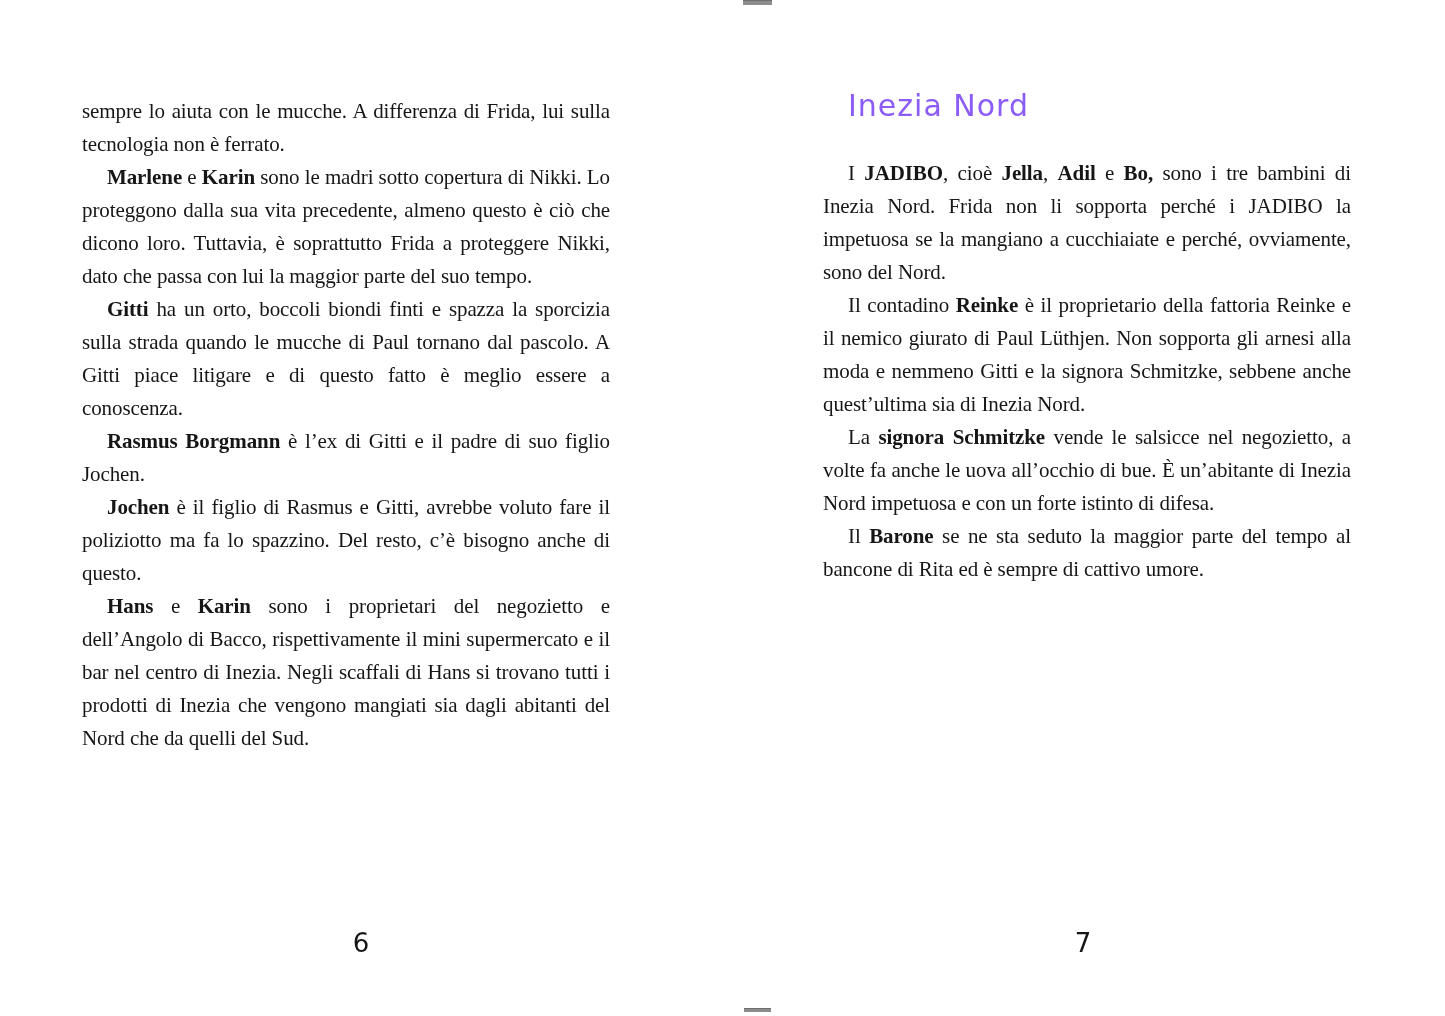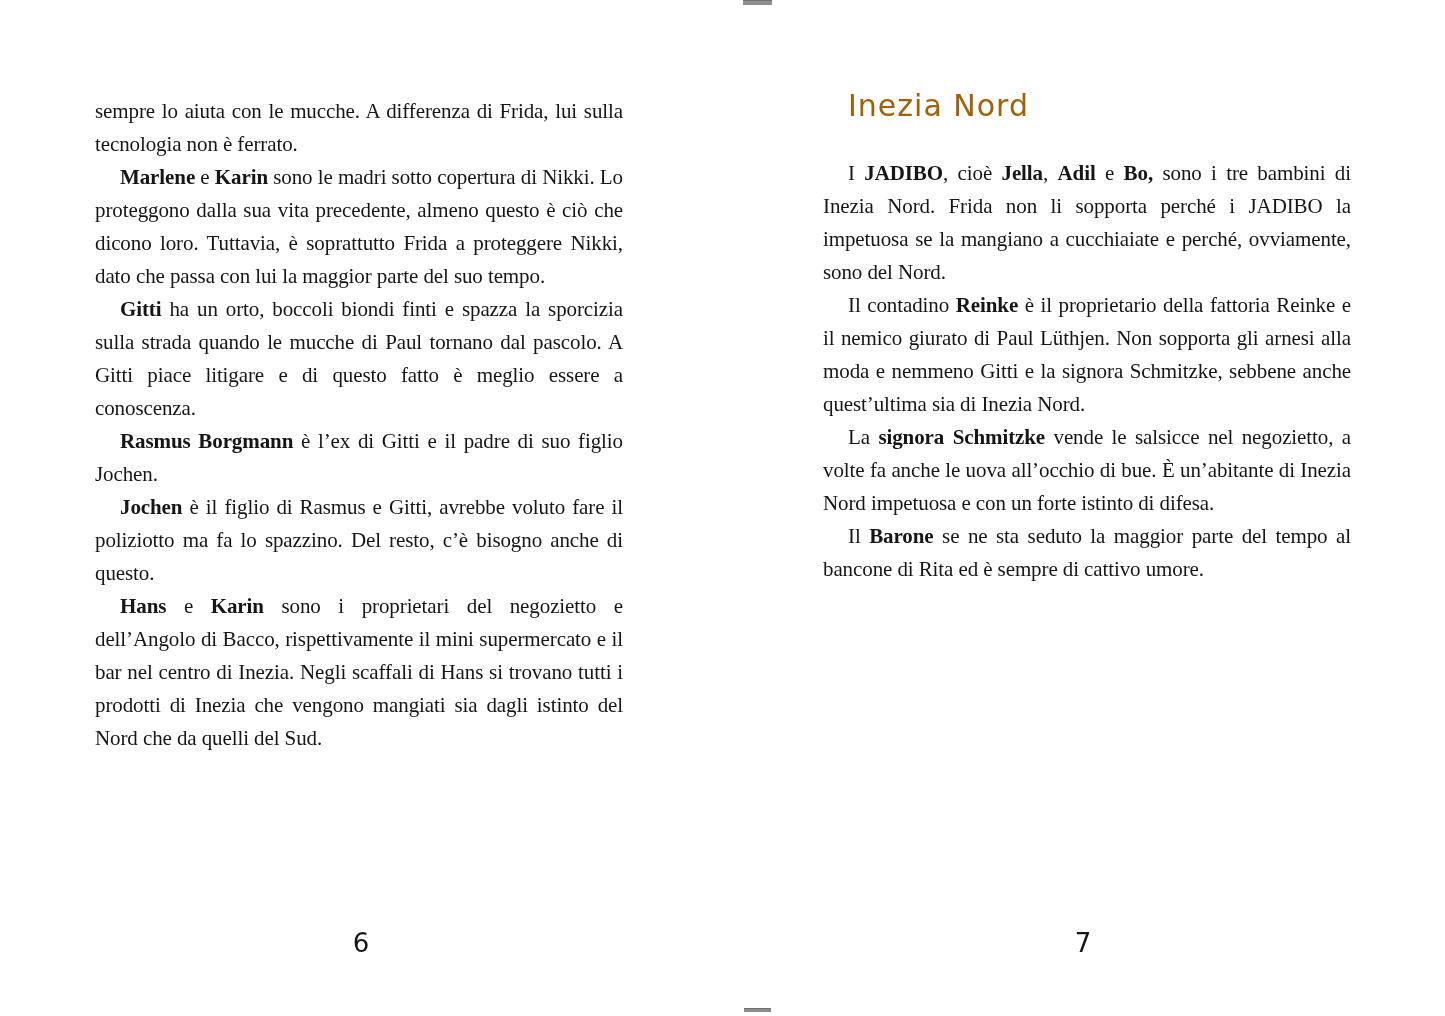--- a/index.html
+++ b/index.html
@@ -39,36 +39,36 @@
 
   .text-block {
     position: absolute;
     width: 528px;
     font-size: 21px;
     line-height: 33px;
     text-align: justify;
     letter-spacing: -0.1px;
     color: #161616;
   }
-  .page.left  .text-block { left: 95px;  top: 95px; }
+  .page.left  .text-block { left: 82px;  top: 95px; }
   .page.right .text-block { left: 101px; top: 157px; }
 
   .text-block p { margin: 0; }
   .text-block p.indent { text-indent: 25px; }
   .text-block .bold { font-weight: bold; }
 
   .chapter-heading {
     position: absolute;
     left: 126px;
     top: 88px;
     font-family: "DejaVu Sans", sans-serif;
     font-weight: 400;
     font-size: 30px;
     letter-spacing: 1px;
-    color: #a16207;
+    color: #8b5cf6;
     white-space: nowrap;
   }
 
   .page-number {
     position: absolute;
     top: 928px;
     left: 0;
     width: 100%;
     text-align: center;
     font-family: "DejaVu Sans", sans-serif;
@@ -83,21 +83,21 @@
 
   <div class="trim-mark top"></div>
 
   <div class="page left">
     <div class="text-block">
         <p><span>sempre lo aiuta con le mucche. A differenza di Frida, lui sulla tecnologia non è ferrato.</span></p>
         <p class="indent"><span class="bold">Marlene</span><span> e </span><span class="bold">Karin</span><span> sono le madri sotto copertura di Nikki. Lo proteggono dalla sua vita precedente, almeno questo è ciò che dicono loro. Tuttavia, è soprattutto Frida a proteggere Nikki, dato che passa con lui la maggior parte del suo tempo.</span></p>
         <p class="indent"><span class="bold">Gitti</span><span> ha un orto, boccoli biondi finti e spazza la sporcizia sulla strada quando le mucche di Paul tornano dal pascolo. A Gitti piace litigare e di questo fatto è meglio essere a conoscenza.</span></p>
         <p class="indent"><span class="bold">Rasmus Borgmann</span><span> è l’ex di Gitti e il padre di suo figlio Jochen.</span></p>
         <p class="indent"><span class="bold">Jochen</span><span> è il figlio di Rasmus e Gitti, avrebbe voluto fare il poliziotto ma fa lo spazzino. Del resto, c’è bisogno anche di questo.</span></p>
-        <p class="indent"><span class="bold">Hans</span><span> e </span><span class="bold">Karin</span><span> sono i proprietari del negozietto e dell’Angolo di Bacco, rispettivamente il mini supermercato e il bar nel centro di Inezia. Negli scaffali di Hans si trovano tutti i prodotti di Inezia che vengono mangiati sia dagli istinto del Nord che da quelli del Sud.</span></p>
+        <p class="indent"><span class="bold">Hans</span><span> e </span><span class="bold">Karin</span><span> sono i proprietari del negozietto e dell’Angolo di Bacco, rispettivamente il mini supermercato e il bar nel centro di Inezia. Negli scaffali di Hans si trovano tutti i prodotti di Inezia che vengono mangiati sia dagli abitanti del Nord che da quelli del Sud.</span></p>
       </div>
     <div class="page-number">6</div>
   </div>
 
   <div class="page right">
     <h1 class="chapter-heading">Inezia Nord</h1>
     <div class="text-block">
         <p class="indent"><span>I </span><span class="bold">JADIBO</span><span>, cioè </span><span class="bold">Jella</span><span>, </span><span class="bold">Adil</span><span> e </span><span class="bold">Bo,</span><span> sono i tre bambini di Inezia Nord. Frida non li sopporta perché i JADIBO la impetuosa se la mangiano a cucchiaiate e perché, ovviamente, sono del Nord.</span></p>
         <p class="indent"><span>Il contadino </span><span class="bold">Reinke</span><span> è il proprietario della fattoria Reinke e il nemico giurato di Paul Lüthjen. Non sopporta gli arnesi alla moda e nemmeno Gitti e la signora Schmitzke, sebbene anche quest’ultima sia di Inezia Nord.</span></p>
         <p class="indent"><span>La </span><span class="bold">signora Schmitzke</span><span> vende le salsicce nel negozietto, a volte fa anche le uova all’occhio di bue. È un’abitante di Inezia Nord impetuosa e con un forte istinto di difesa.</span></p>

